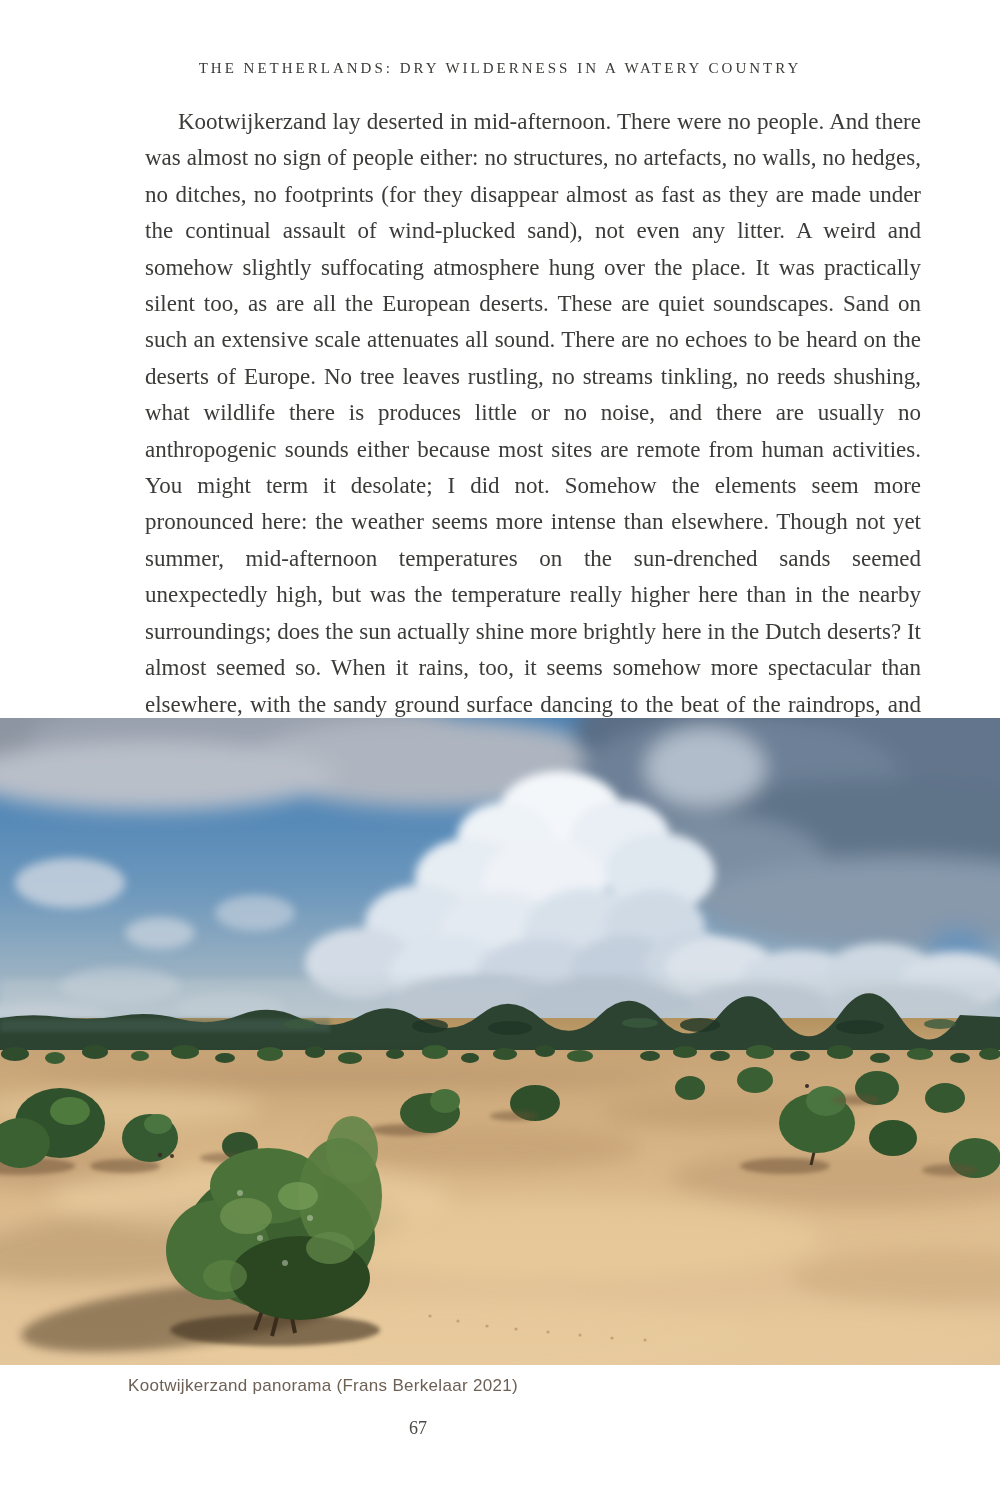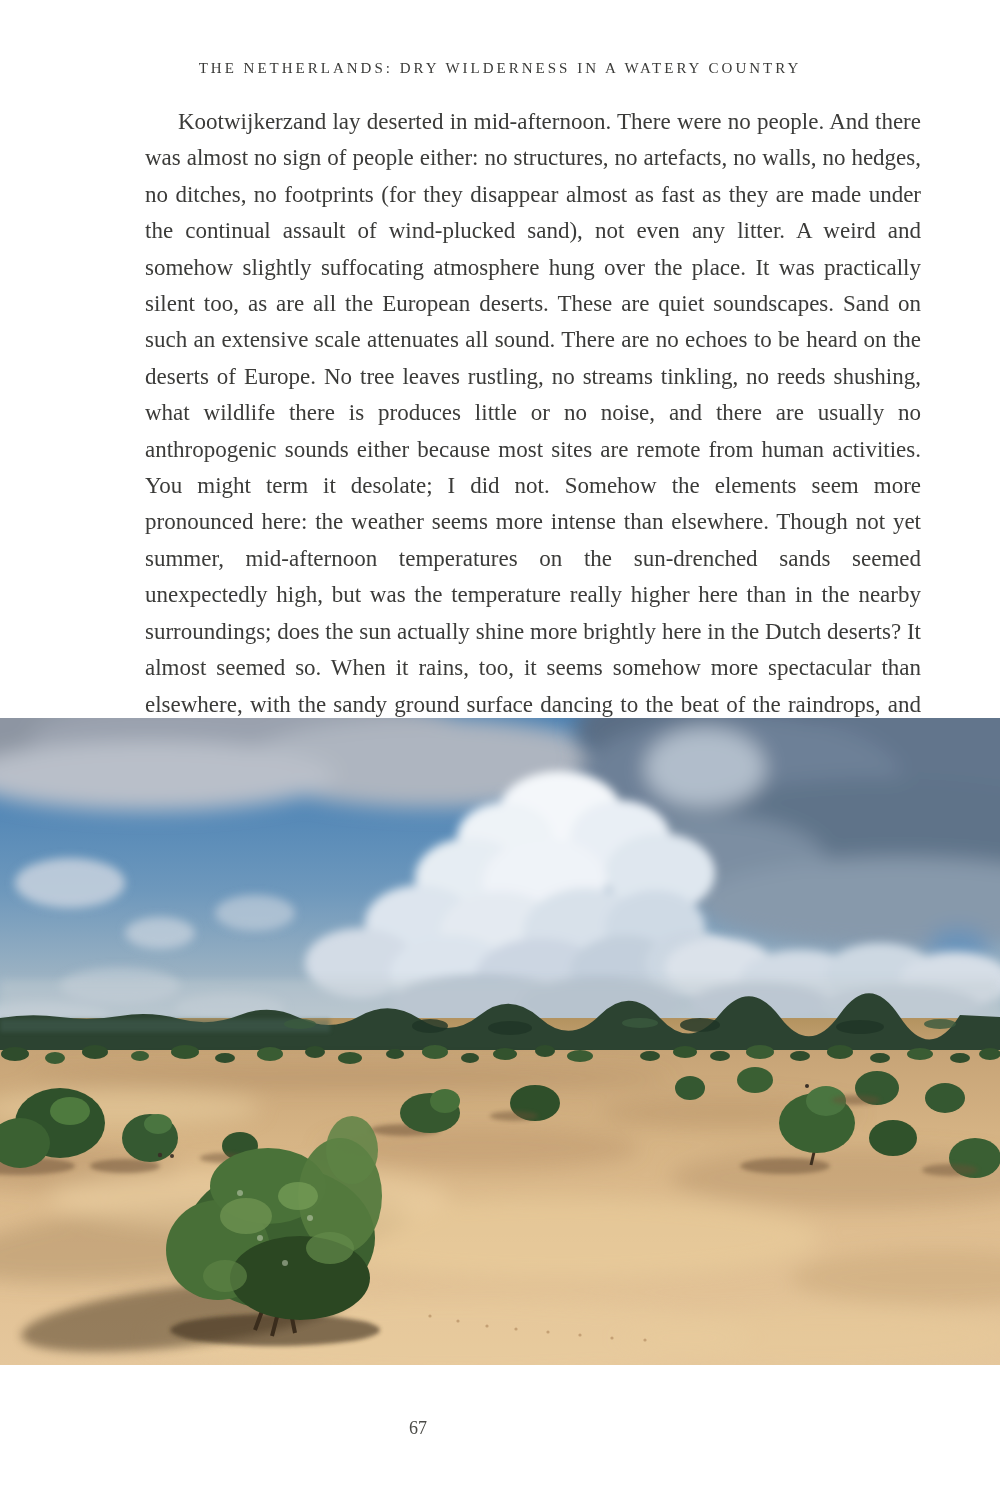--- a/index.html
+++ b/index.html
@@ -282,16 +282,17 @@
         <ellipse cx="225" cy="558" rx="22" ry="16" fill="#5d8245" opacity="0.7"></ellipse>
         <ellipse cx="330" cy="530" rx="24" ry="16" fill="#648a4a" opacity="0.7"></ellipse>
         <circle cx="260" cy="520" r="3" fill="#cfd8c2" opacity="0.5"></circle>
         <circle cx="285" cy="545" r="3" fill="#cfd8c2" opacity="0.5"></circle>
         <circle cx="310" cy="500" r="3" fill="#cfd8c2" opacity="0.5"></circle>
         <circle cx="240" cy="475" r="3" fill="#cfd8c2" opacity="0.5"></circle>
       </g>
     </svg>
   </figure>
 
+  <div class="caption">Kootwijkerzand panorama (Frans Berkelaar 2021)</div>
 
   <div class="folio">67</div>
 
 </div>
 
 </body></html>

